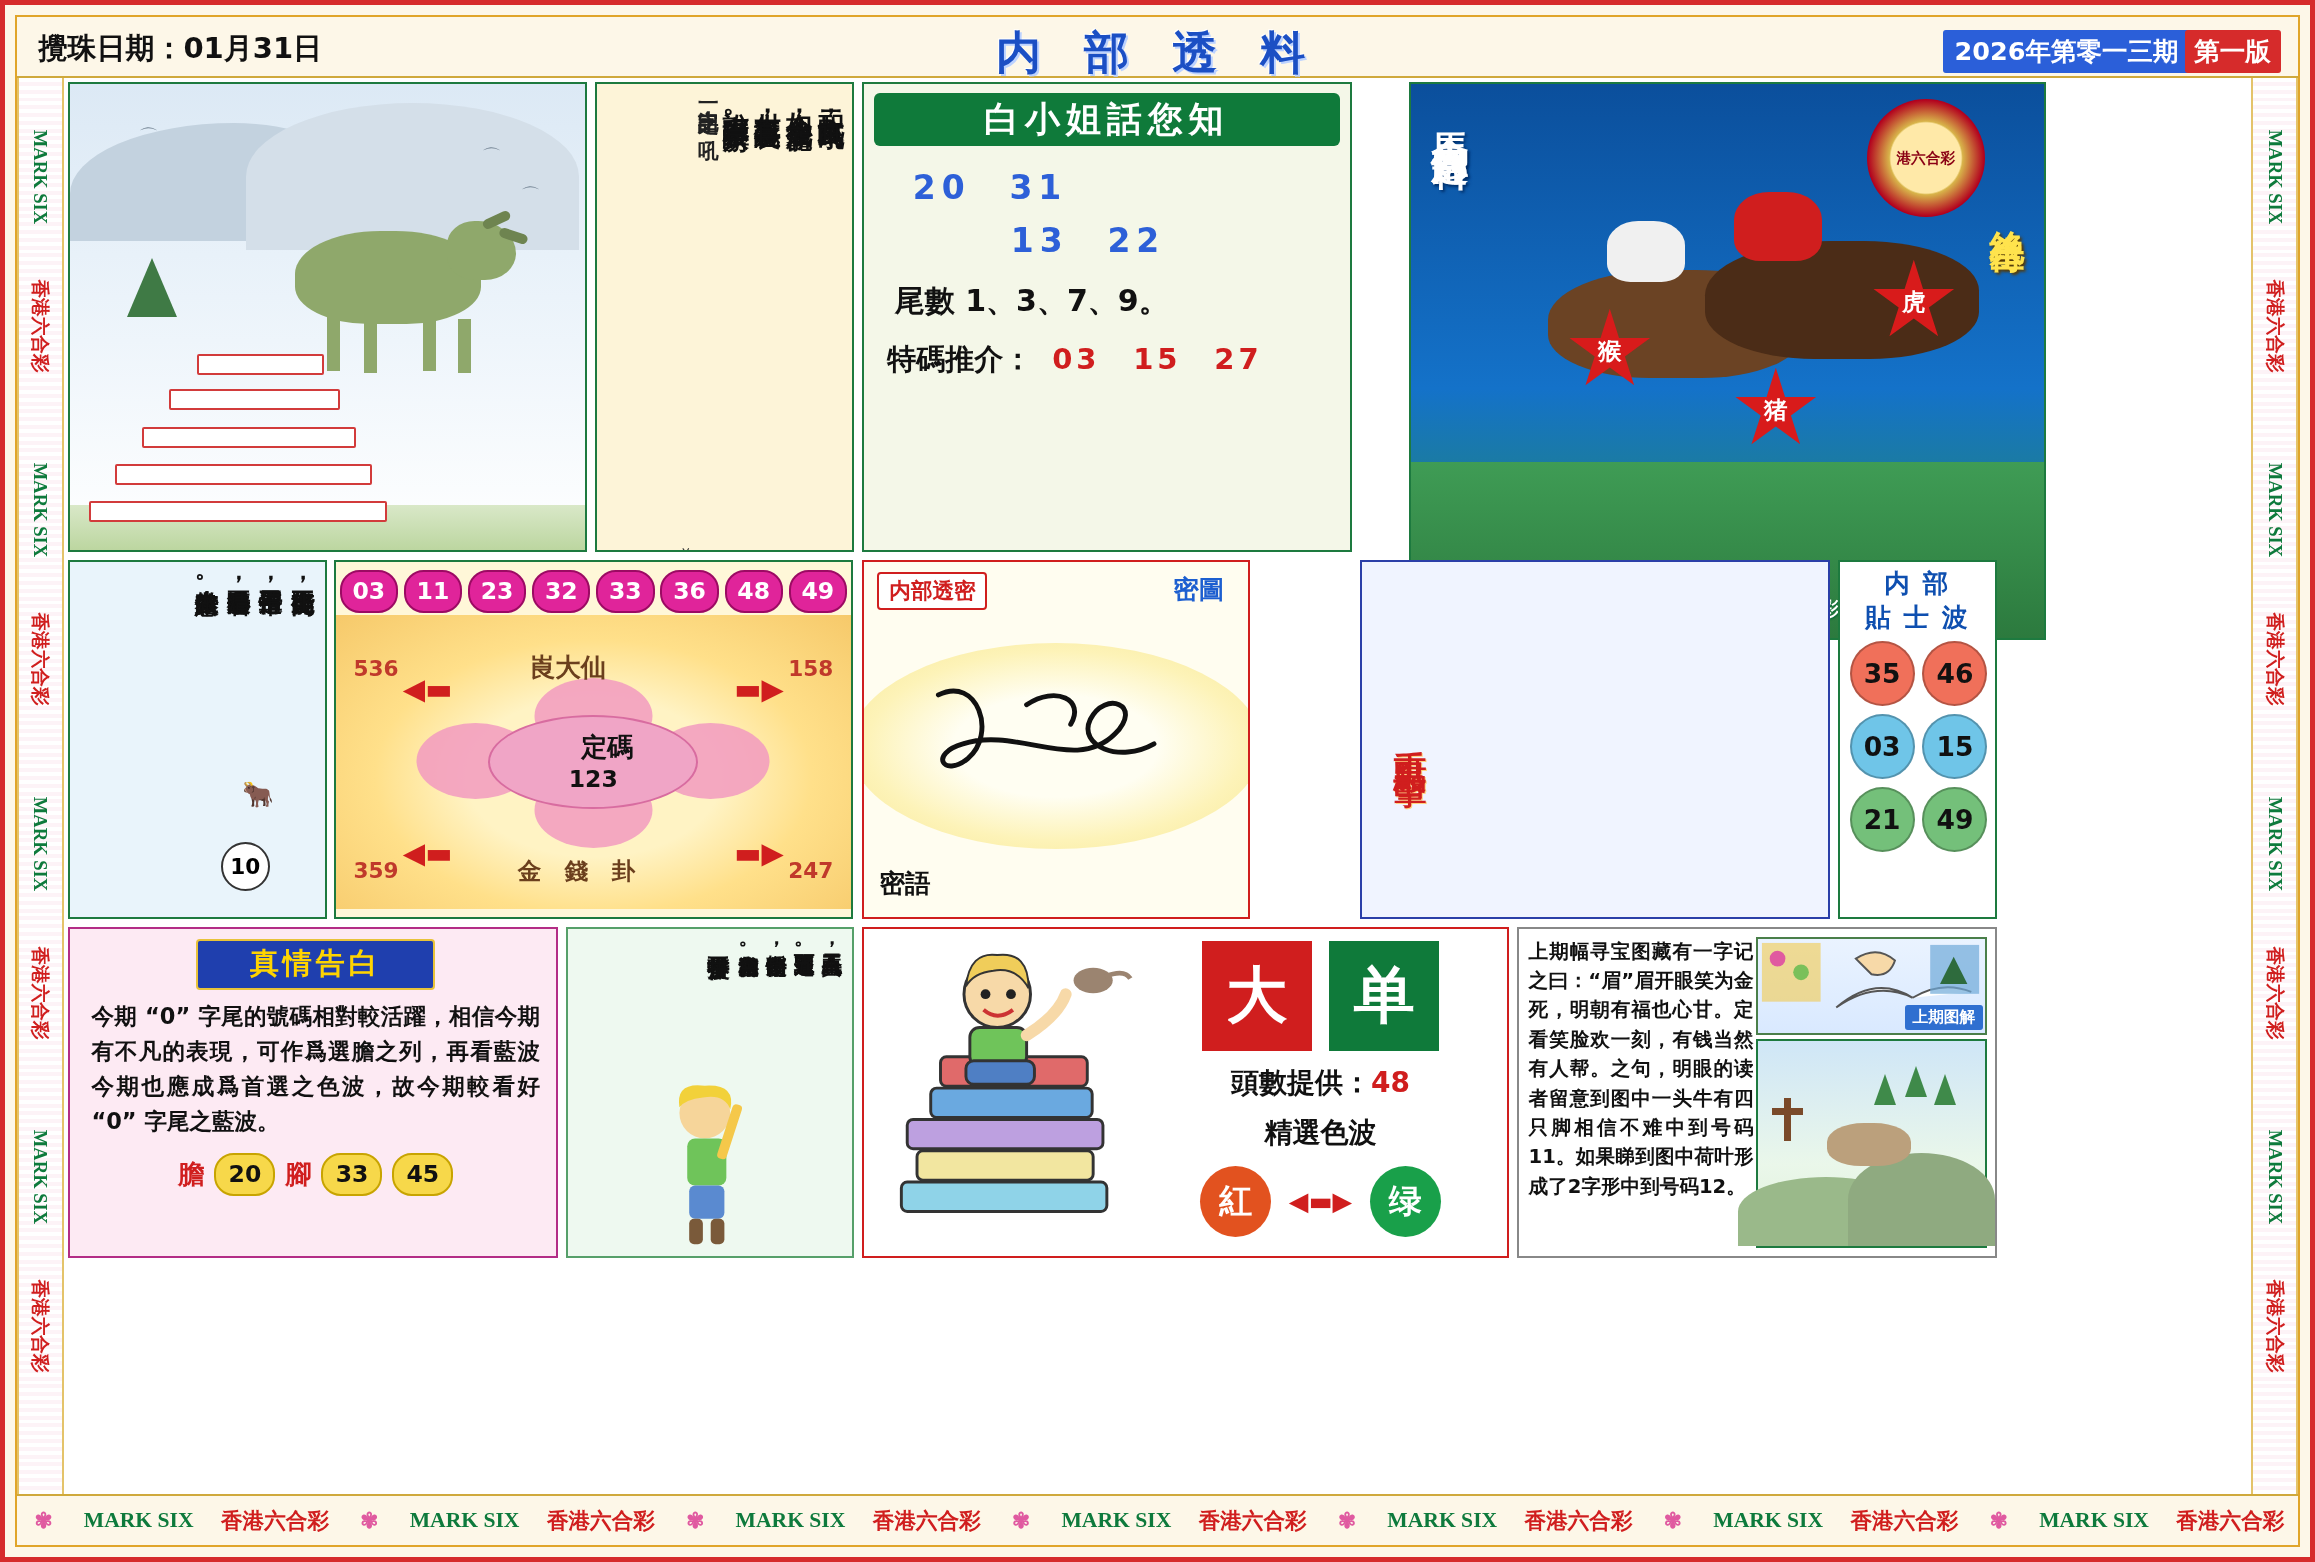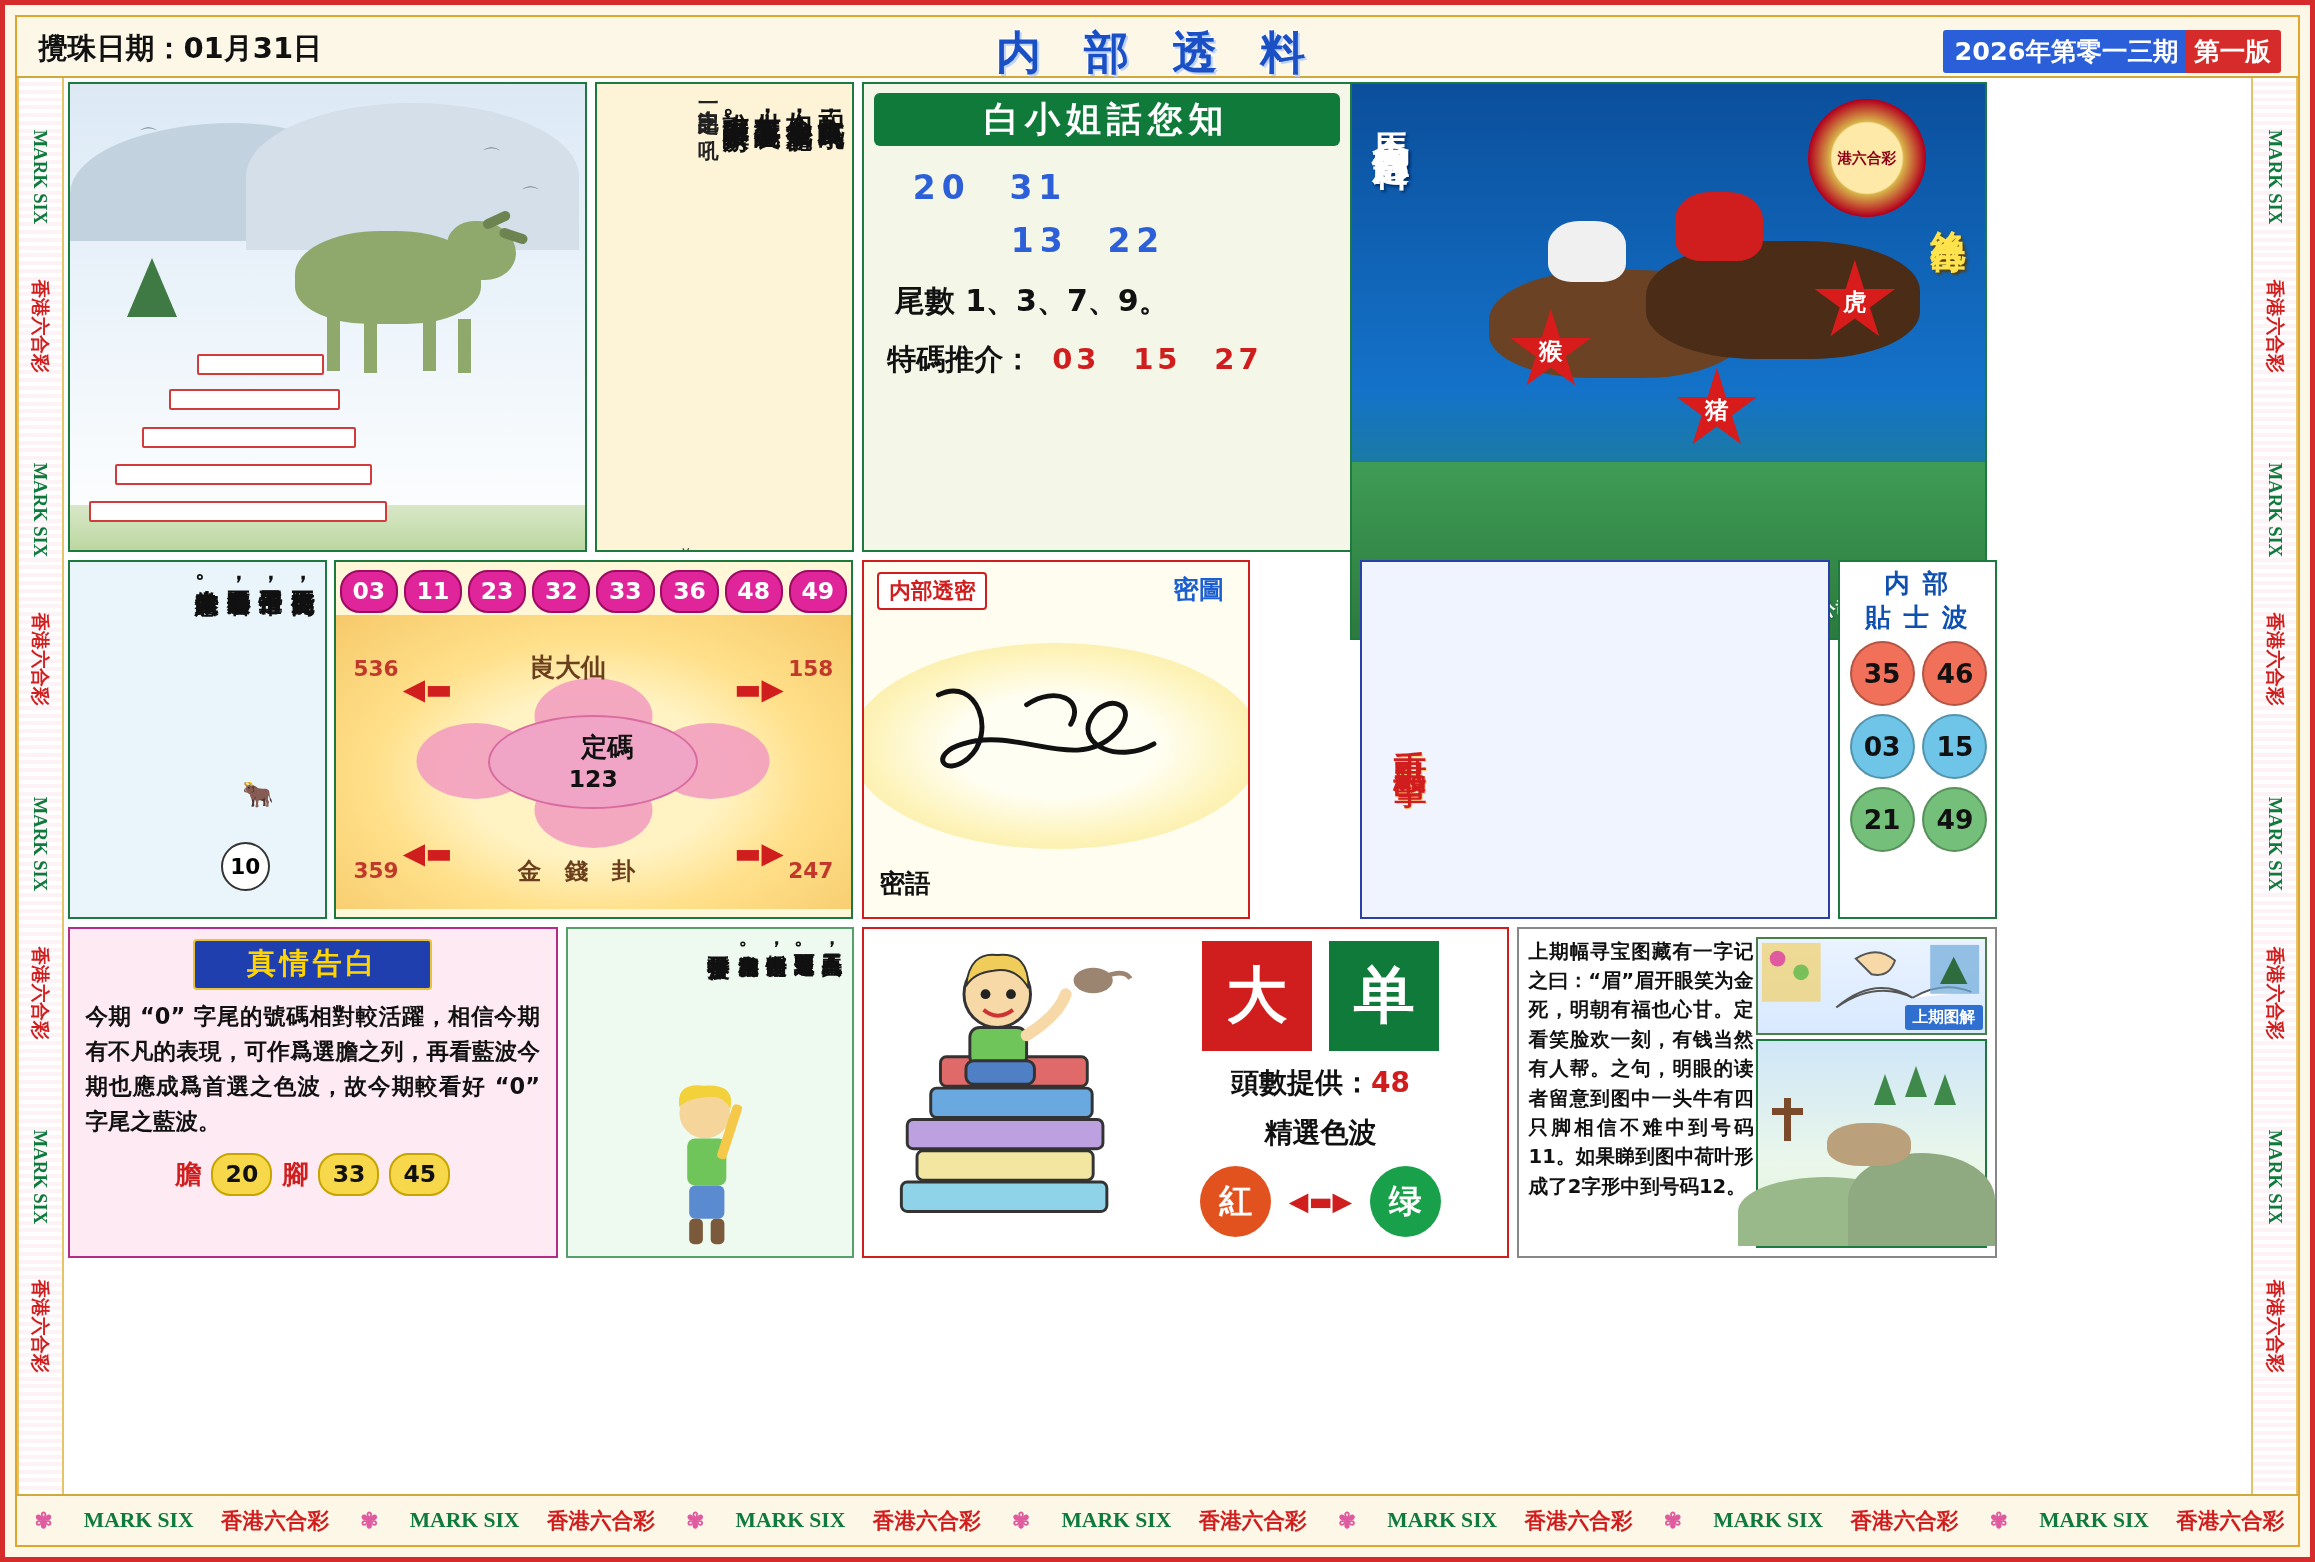--- a/index.html
+++ b/index.html
@@ -133,21 +133,21 @@
     margin-top:13.7px;padding-left:31px;font-size:30px;font-weight:bold;color:#111;
     font-family:"DejaVu Sans",sans-serif;
   }
   .lady-tail .lbl{color:#111;}
   .lady-special{
     margin-top:17.6px;padding-left:23.5px;font-size:29px;font-weight:bold;color:#111;
   }
   .lady-special .snum{color:#d01e1e;letter-spacing:3.9px;margin-left:9.8px;}
   
   #horse{
-    left:1288px;top:3.9px;width:637px;height:558px;
+    left:1347px;top:3.9px;width:637px;height:558px;
     border:2.9px solid #1d7a3f;background:linear-gradient(#0b4f9c,#1472c9 55%,#2a8f4e 100%);
   }
   .turf{position:absolute;left:0;right:0;bottom:0;height:176px;background:linear-gradient(#3f9c55,#2c7a3e);}
   .hz-title{
     position:absolute;left:13.7px;top:19.6px;
     writing-mode:vertical-rl;text-orientation:upright;
     font-size:37px;font-weight:bold;color:#ffffff;
     text-shadow:2px 2px 2.9px #00306b;letter-spacing:3.9px;
     font-family:"DejaVu Sans",sans-serif;
   }
@@ -272,21 +272,21 @@
     width:61px;height:61px;border-radius:50%;
     display:flex;align-items:center;justify-content:center;
     font-size:26.5px;font-weight:bold;color:#111;border:2px solid rgba(0,0,0,.25);
   }
   .tb-red{background:#f0705a;}
   .tb-green{background:#74c07a;}
   .tb-blue{background:#6fc5e8;}
   
   #confess{
     left:5.9px;top:849px;width:490px;height:331px;
-    border:2.9px solid #b32d86;background:#fdeaf3;
+    border:2.9px solid #b32d86;background:#fdeaf3;padding-left:6px;
   }
   .cf-title{
     margin:9.8px auto 5.9px;width:235px;height:47px;background:#1f3fae;
     border:2.9px solid #e8c33a;border-radius:3.9px;
     display:flex;align-items:center;justify-content:center;
     color:#ffd400;font-size:29px;font-weight:bold;letter-spacing:3.9px;
   }
   .cf-body{
     padding:3.9px 15.7px;font-size:22.5px;line-height:1.55;color:#111;font-weight:bold;
     text-align:justify;font-family:"DejaVu Sans",sans-serif;

